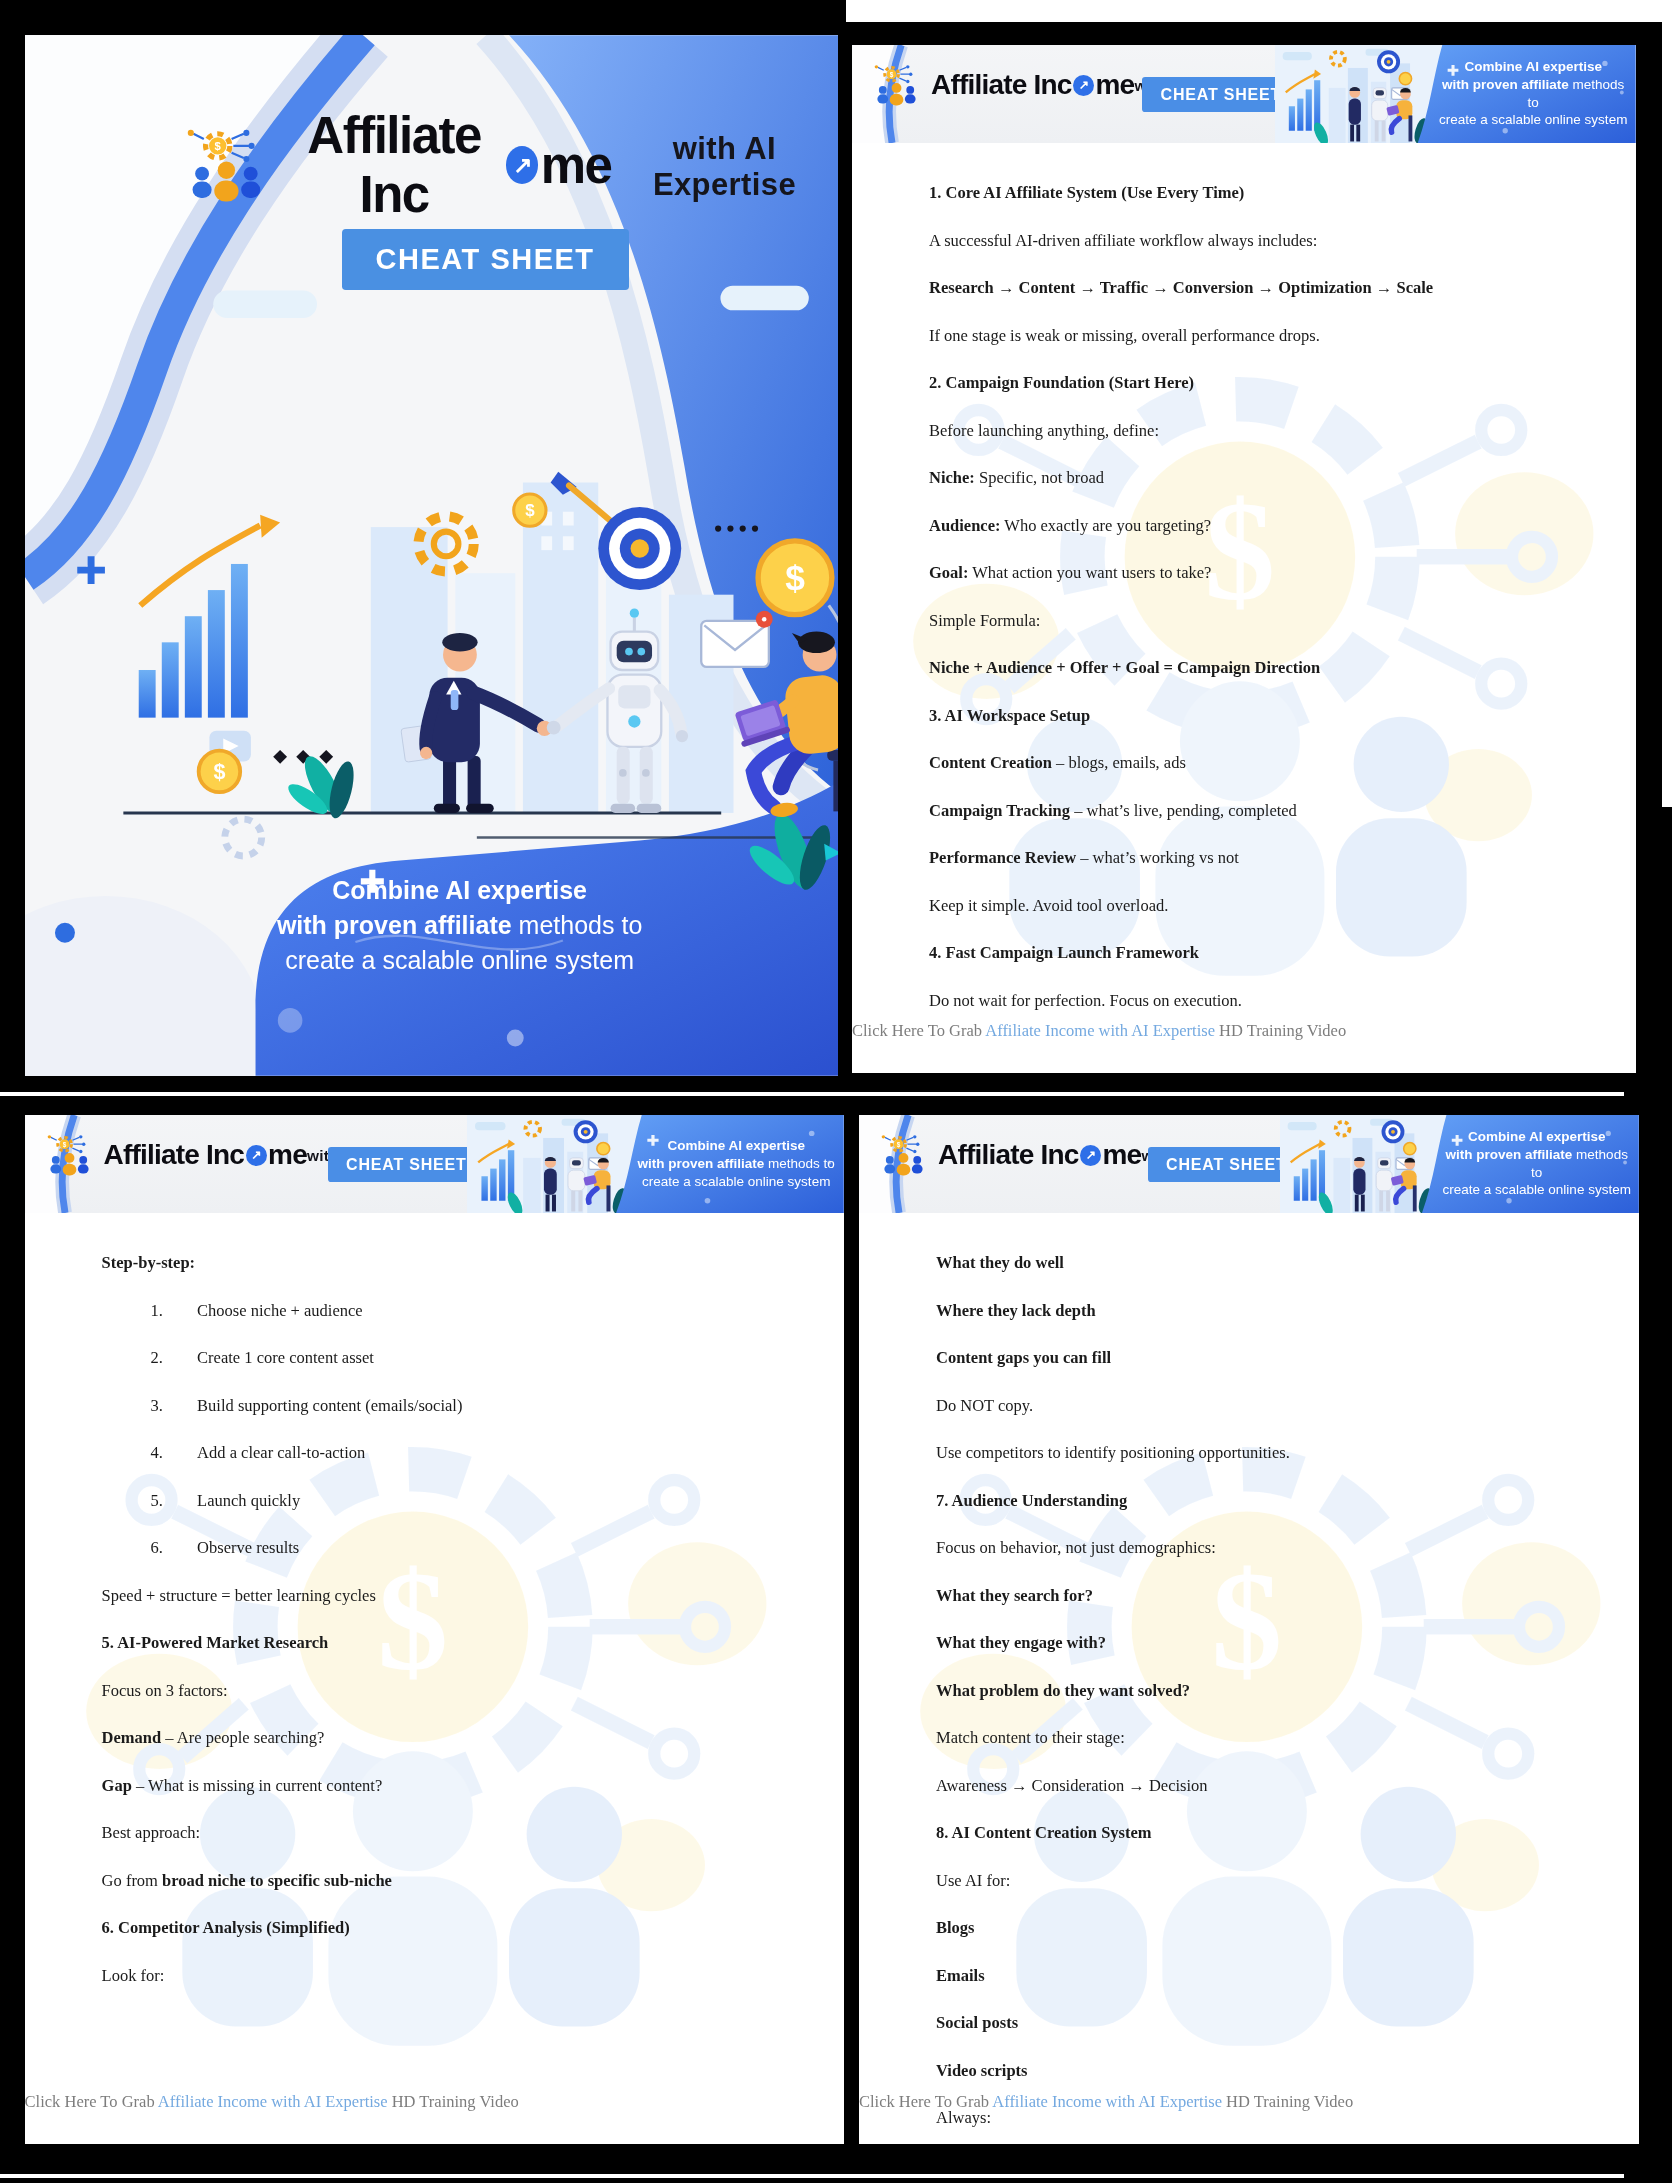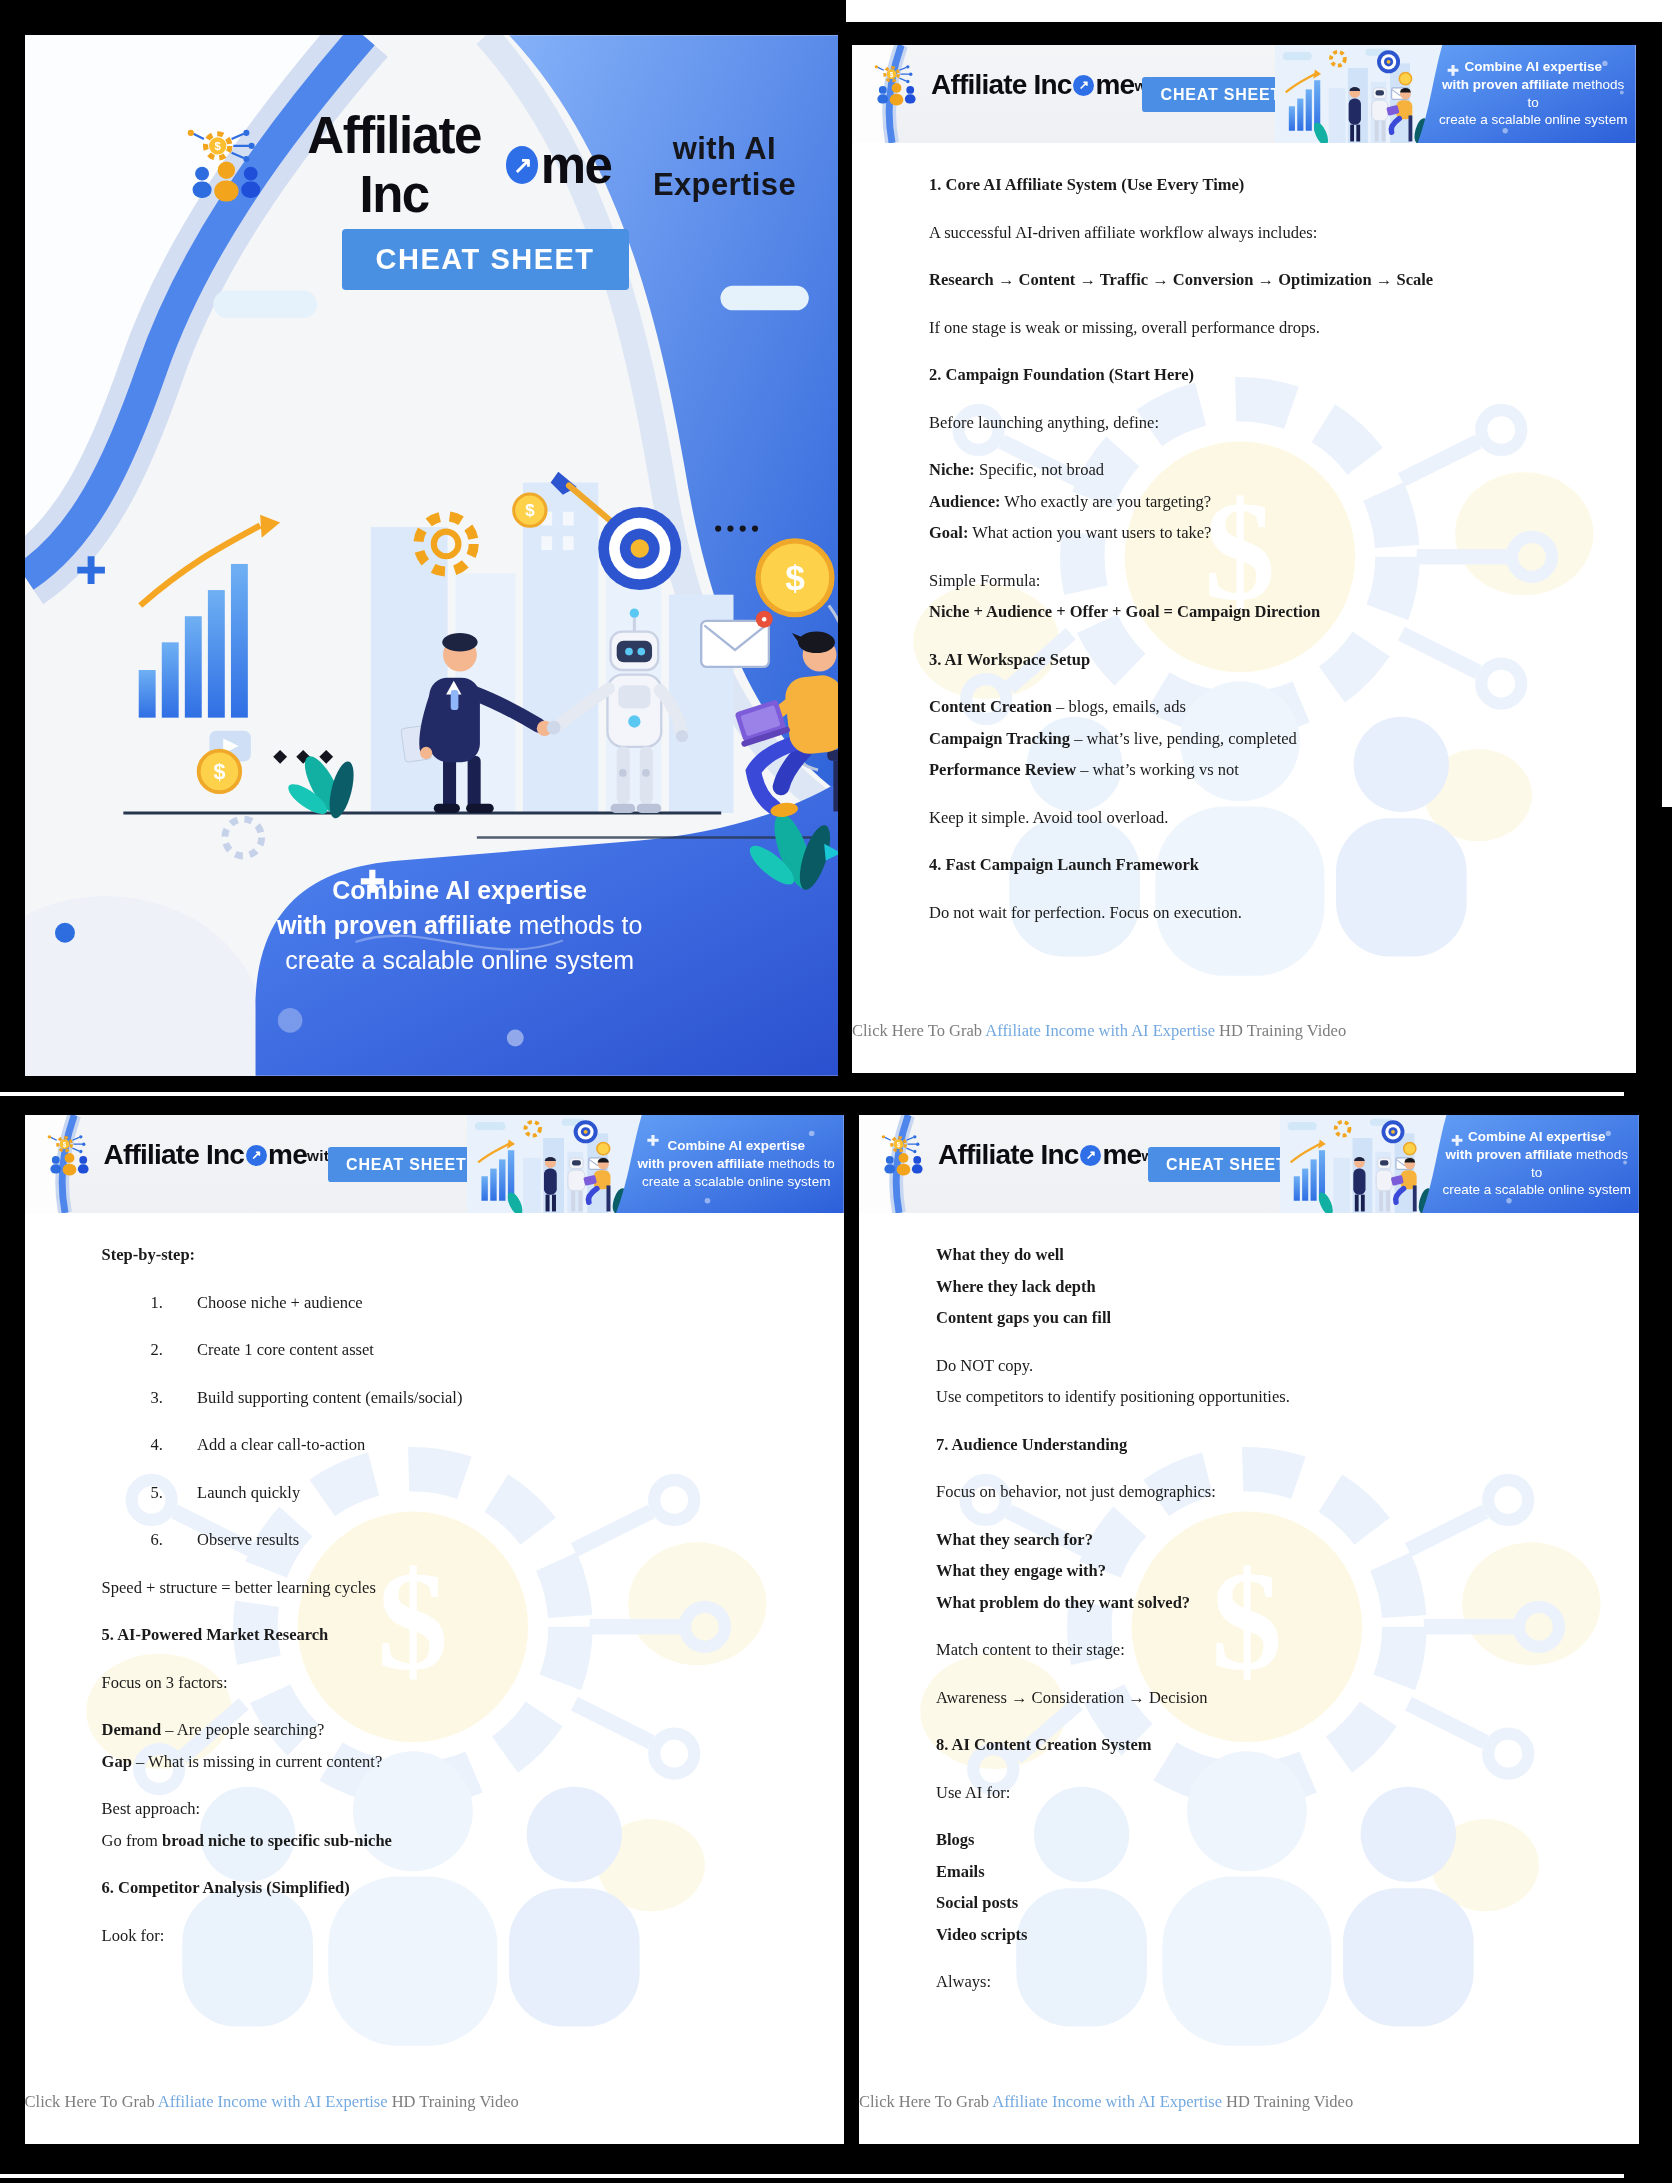--- a/index.html
+++ b/index.html
@@ -41,24 +41,24 @@
             font-family:"Liberation Sans",sans-serif; font-weight:700; font-size:16px;
             padding:8.5px 18.5px; border-radius:3.1px; letter-spacing:0.8px; }
   .hbanner { position:absolute; left:54%; right:0; top:0; height:98px; overflow:hidden; }
   .hbanner svg { position:absolute; inset:0; width:100%; height:100%; }
   .btxt { position:absolute; left:45%; right:2%; top:50%; transform:translateY(-50%);
           text-align:center; color:#fff; font-family:"Liberation Sans",sans-serif;
           font-size:13.5px; line-height:1.32; }
   .btxt .b { font-weight:700; }
 
   
-  .pbody { position:absolute; left:77px; right:45px; top:98px; padding-top:26px;
+  .pbody { position:absolute; left:77px; right:45px; top:98px; padding-top:34px;
            font-size:16.5px; line-height:31.5px; color:#1b1b1b; z-index:2; }
   .line  { margin-top:16px; }
-  .line.t { margin-top:0; }
+  .line.t { margin-top:16px; }
   .line:first-child { margin-top:0; }
   .hd, .b { font-weight:700; }
   .li { padding-left:49px;font-family:Liberation Serif, serif; }
   .li .num { display:inline-block; min-width:28px; margin-right:18.5px; }
 
   .pfoot { position:absolute; left:0; right:16px; bottom:32px; text-align:left;
            font-size:16.5px; color:#7d7d7d; z-index:2; }
   .pfoot .lnk { color:#74a9e0; }
 
   .wmark { position:absolute; left:42px; top:258px; width:711px; height:719px; opacity:.5; z-index:1; }

